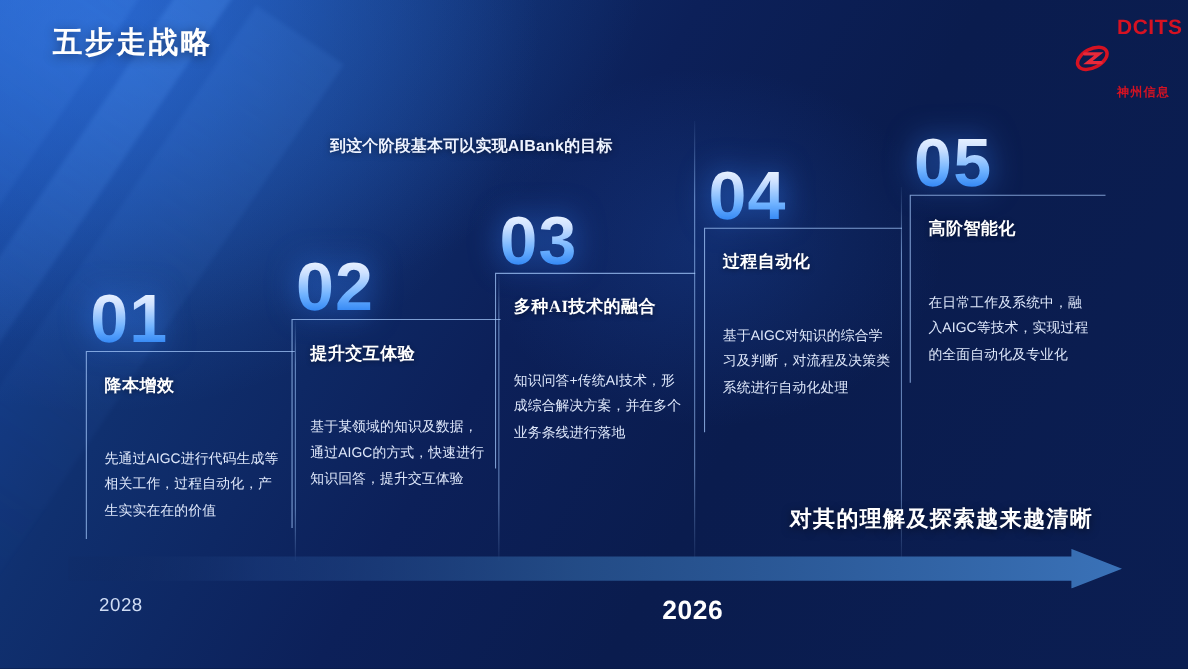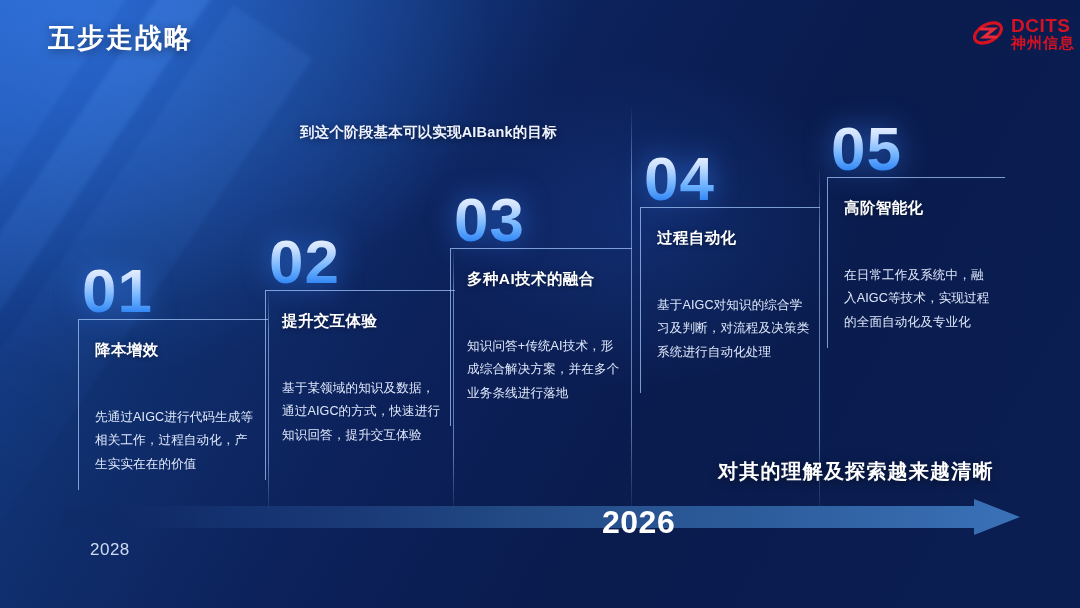--- a/index.html
+++ b/index.html
@@ -79,24 +79,25 @@
   }
   .logo-mark { width: 32px; height: 30px; }
   .logo-text { line-height: 1.02; }
   .logo-en {
     font-size: 19px;
     font-weight: bold;
     letter-spacing: .5px;
     color: #d61222;
   }
   .logo-cn {
-    font-size: 15px;
+    font-size: 11px;
     font-weight: bold;
     letter-spacing: 1px;
     color: #d61222;
+    margin-top: 44px;
   }
 
   
   .annotation {
     position: absolute;
     left: 300px;
     top: 123px;
     font-size: 14.5px;
     font-weight: bold;
     color: #eef3ff;
@@ -135,20 +136,21 @@
     padding: 20px 10px 14px 16px;
     box-sizing: border-box;
   }
   .card-title {
     font-size: 15.5px;
     font-weight: bold;
     color: #ffffff;
     letter-spacing: .4px;
     margin-bottom: 14px;
     text-shadow: 0 1px 5px rgba(0,0,0,.4);
+    font-family: Liberation Serif, serif;
   }
   .card-body {
     font-size: 12.6px;
     line-height: 1.85;
     color: #dfe8fb;
     letter-spacing: .1px;
     margin-top: 45px;
   }
 
   
@@ -179,22 +181,22 @@
     position: absolute;
     left: 90px;
     top: 540px;
     font-size: 17px;
     color: #cfdcf4;
     letter-spacing: .5px;
   }
   .year-end {
     position: absolute;
     left: 602px;
-    top: 504px;
-    font-size: 32px;
+    top: 542px;
+    font-size: 24px;
     font-weight: bold;
     color: #ffffff;
     letter-spacing: .5px;
     text-align: center;
   }
 </style>
 </head>
 <body>
 
 <div id="slide">

